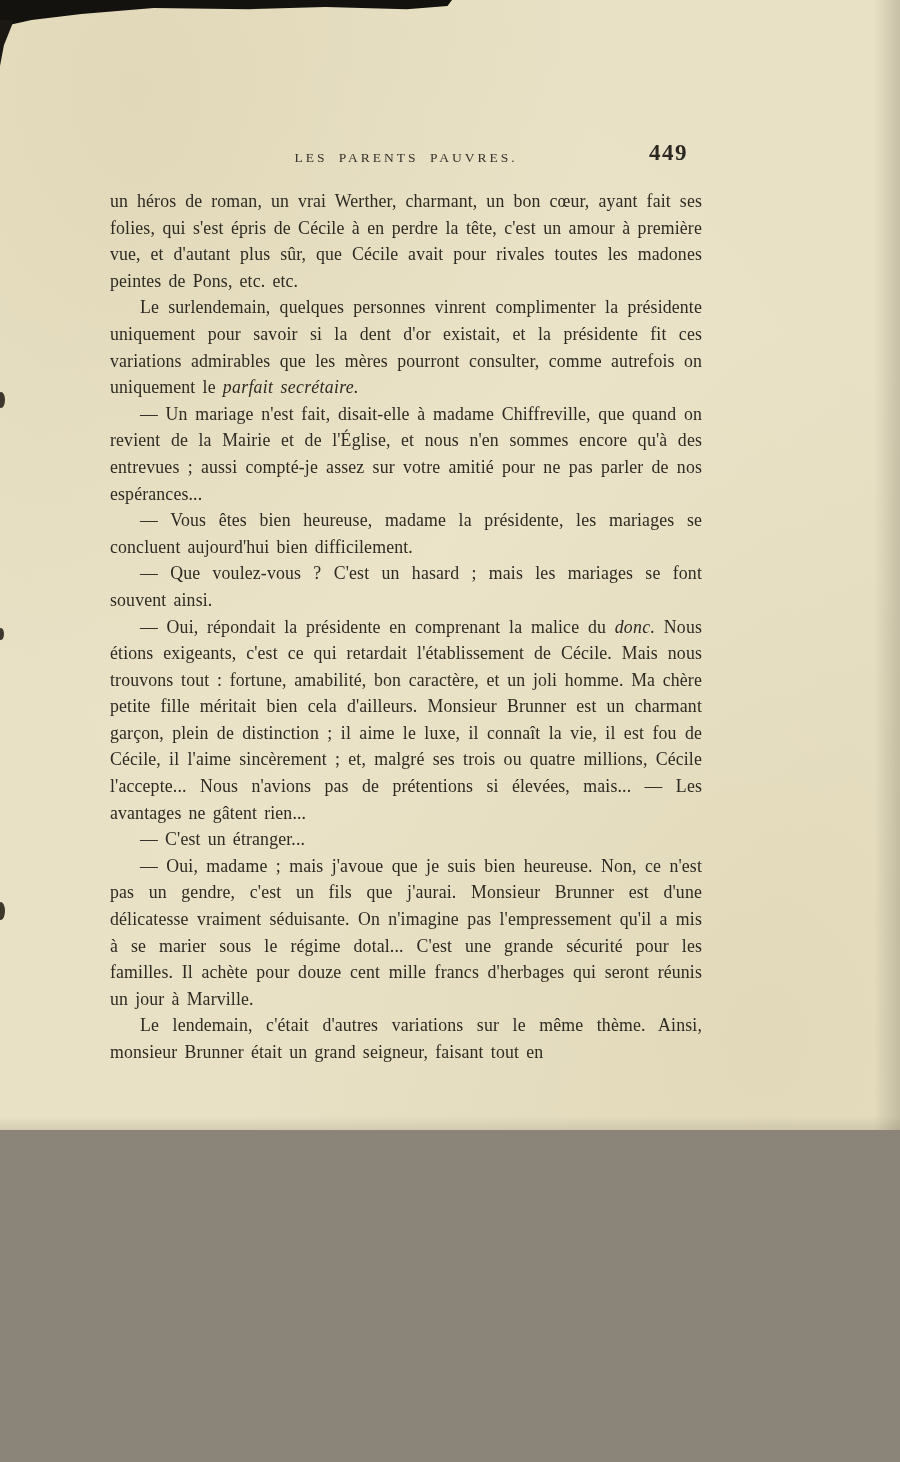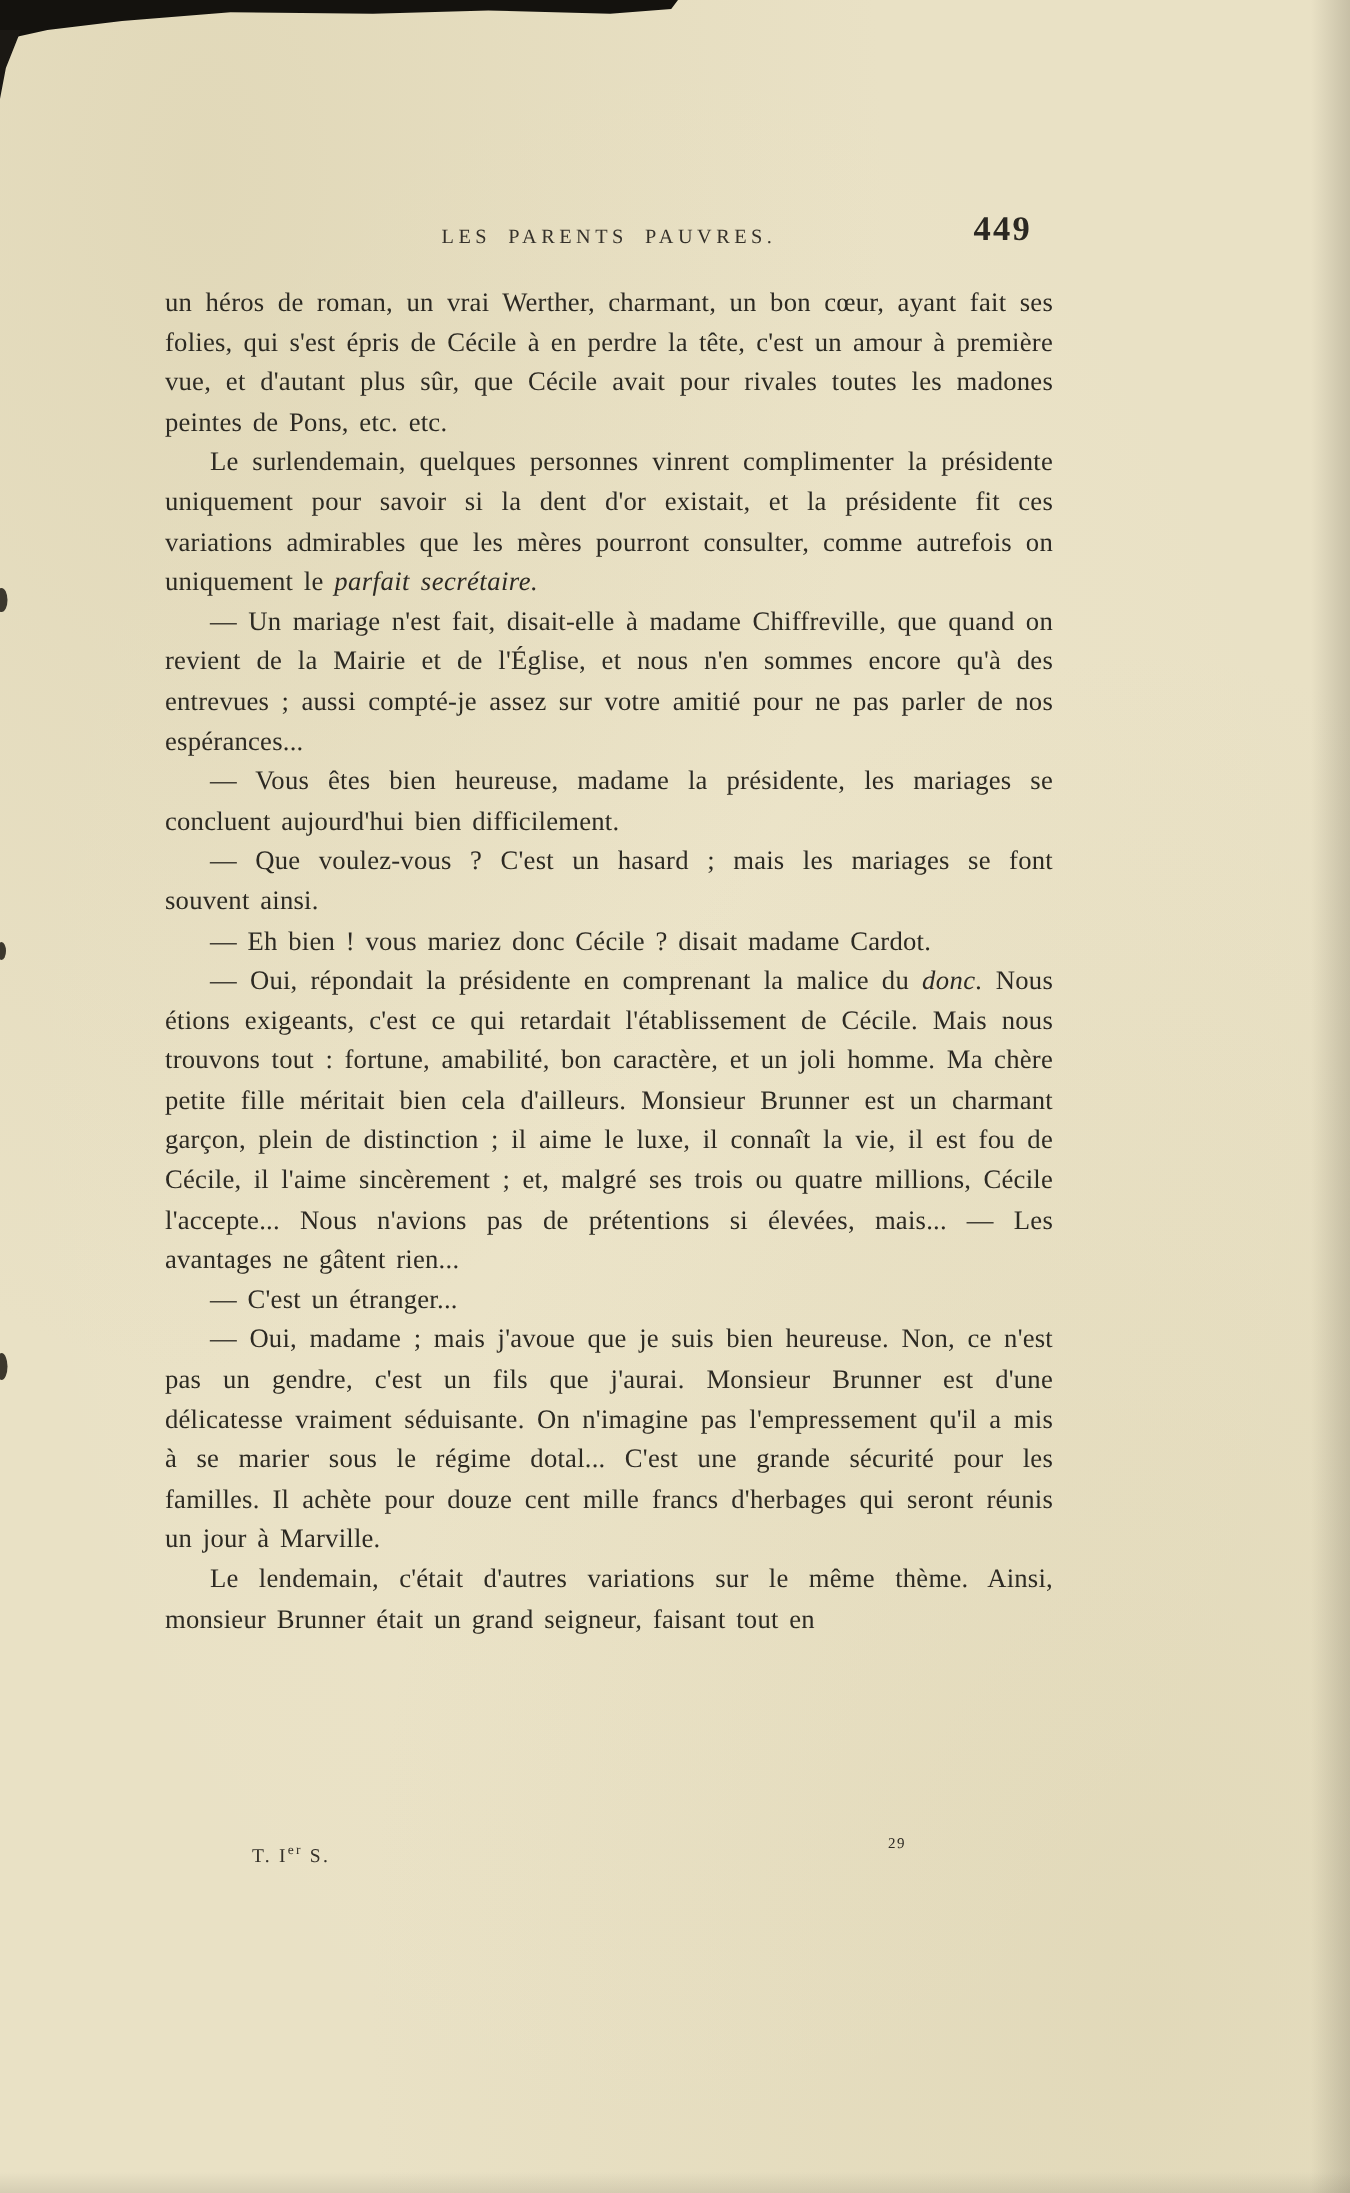--- a/index.html
+++ b/index.html
@@ -1,21 +1,21 @@
 <!DOCTYPE html>
 <html><head>
 <meta charset="utf-8">
 <style>
   html, body { margin: 0; padding: 0; }
   body { background: #8a8578; }
 
   .scan {
     position: relative;
     width: 900px;
-    height: 1462px;
+    height: 1130px;
     margin: 0 auto;
     overflow: hidden;
     background:
       radial-gradient(ellipse at 15% 8%, rgba(213,203,166,0.40), transparent 42%),
       radial-gradient(ellipse at 85% 92%, rgba(208,198,158,0.30), transparent 48%),
       radial-gradient(ellipse at 50% 50%, rgba(245,238,214,0.25), transparent 70%),
       #e9e1c5;
     font-family: "Liberation Serif", "DejaVu Serif", serif;
     color: #2d2a23;
   }
@@ -119,21 +119,20 @@
       <span class="running-title">LES PARENTS PAUVRES.</span>
       <span class="page-number">449</span>
     </div>
 
     <div class="body-text">
         <p class="para"><span>un héros de roman, un vrai Werther, charmant, un bon cœur, ayant fait ses folies, qui s'est épris de Cécile à en perdre la tête, c'est un amour à première vue, et d'autant plus sûr, que Cécile avait pour rivales toutes les madones peintes de Pons, etc. etc.</span></p>
         <p class="para indent"><span>Le surlendemain, quelques personnes vinrent complimenter la présidente uniquement pour savoir si la dent d'or existait, et la présidente fit ces variations admirables que les mères pourront consulter, comme autrefois on uniquement le </span><i>parfait secrétaire.</i></p>
         <p class="para indent"><span>— Un mariage n'est fait, disait-elle à madame Chiffreville, que quand on revient de la Mairie et de l'Église, et nous n'en sommes encore qu'à des entrevues ; aussi compté-je assez sur votre amitié pour ne pas parler de nos espérances...</span></p>
         <p class="para indent"><span>— Vous êtes bien heureuse, madame la présidente, les mariages se concluent aujourd'hui bien difficilement.</span></p>
         <p class="para indent"><span>— Que voulez-vous ? C'est un hasard ; mais les mariages se font souvent ainsi.</span></p>
-        <p class="para indent"><span>— Eh bien ! vous mariez donc Cécile ? disait madame Cardot.</span></p>
         <p class="para indent"><span>— Oui, répondait la présidente en comprenant la malice du </span><i>donc.</i><span> Nous étions exigeants, c'est ce qui retardait l'établissement de Cécile. Mais nous trouvons tout : fortune, amabilité, bon caractère, et un joli homme. Ma chère petite fille méritait bien cela d'ailleurs. Monsieur Brunner est un charmant garçon, plein de distinction ; il aime le luxe, il connaît la vie, il est fou de Cécile, il l'aime sincèrement ; et, malgré ses trois ou quatre millions, Cécile l'accepte... Nous n'avions pas de prétentions si élevées, mais... — Les avantages ne gâtent rien...</span></p>
         <p class="para indent"><span>— C'est un étranger...</span></p>
         <p class="para indent"><span>— Oui, madame ; mais j'avoue que je suis bien heureuse. Non, ce n'est pas un gendre, c'est un fils que j'aurai. Monsieur Brunner est d'une délicatesse vraiment séduisante. On n'imagine pas l'empressement qu'il a mis à se marier sous le régime dotal... C'est une grande sécurité pour les familles. Il achète pour douze cent mille francs d'herbages qui seront réunis un jour à Marville.</span></p>
         <p class="para indent"><span>Le lendemain, c'était d'autres variations sur le même thème. Ainsi, monsieur Brunner était un grand seigneur, faisant tout en</span></p>
       </div>
 
   </div>
 
   <div class="page-footer">
     <span class="volume-signature"><span>T. I</span><sup>er</sup><span> S.</span></span>

